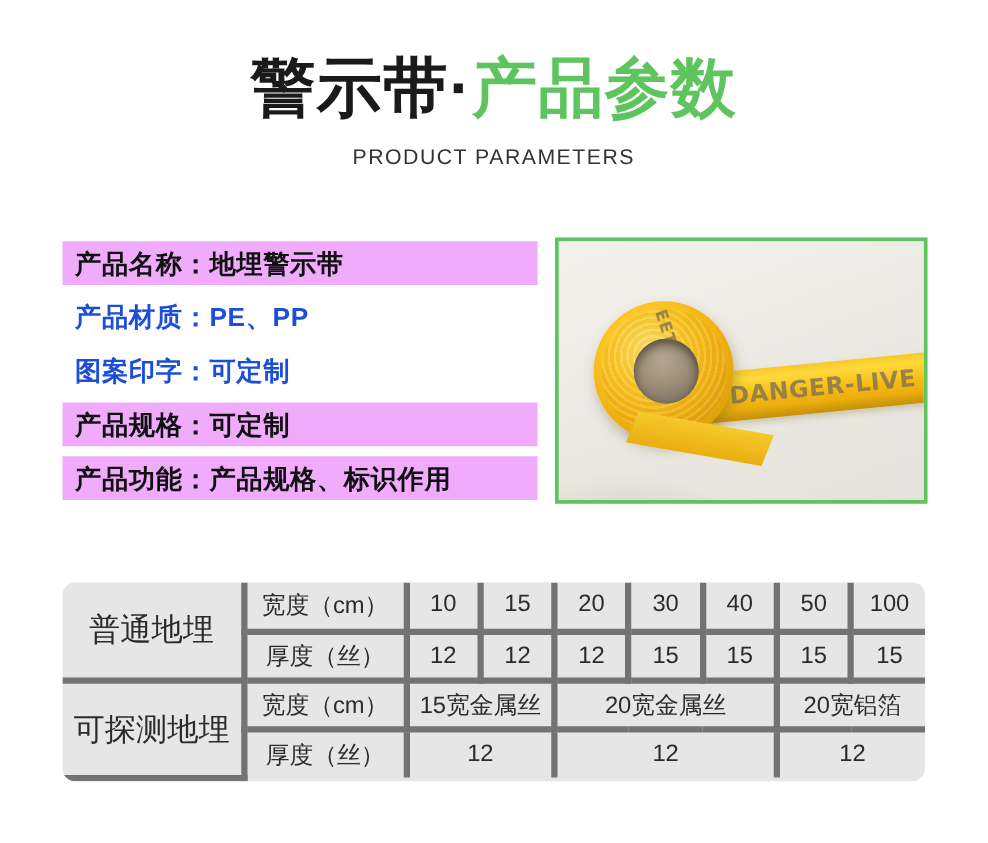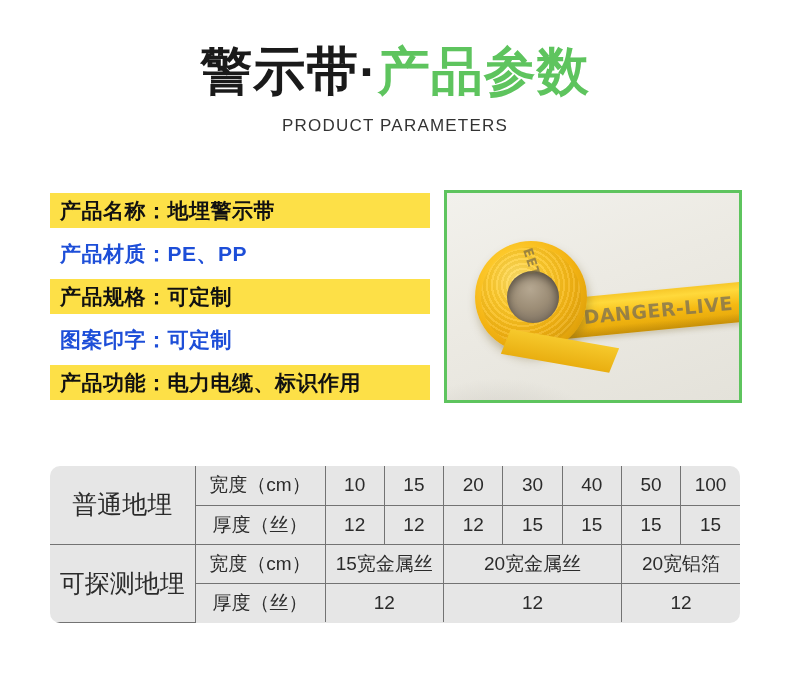--- a/index.html
+++ b/index.html
@@ -52,21 +52,21 @@
     display: flex;
     align-items: center;
     padding-left: 10px;
     font-size: 21px;
     font-weight: 700;
     color: #1d4ed8;
     letter-spacing: 0.5px;
     margin-bottom: 8px;
   }
   .spec-row.green {
-    background: #fde047;
+    background: #f0abfc;
     color: #111111;
     text-align: center;
   }
   .spec-row.plain {
     background: transparent;
     font-weight: 700;
   }
   .spec-row.narrow { width: 380px; }
   .spec-row.wide   { width: 690px; }
 
@@ -172,21 +172,21 @@
   }
   table.spec-table {
     width: 690px;
     border-collapse: collapse;
     background: #e6e6e6;
     border-radius: 10px;
     overflow: hidden;
     table-layout: fixed;
   }
   table.spec-table td {
-    border: 1px solid #737373;
+    border: 5px solid #737373;
     text-align: center;
     vertical-align: middle;
     font-size: 19px;
     color: #2b2b2b;
     height: 39px;
     padding: 0 2px;
   }
   table.spec-table td.cat {
     font-size: 25px;
     width: 145px;
@@ -206,23 +206,23 @@
 <div class="page">
 
   <div class="header">
     <div class="title"><span>警示带</span><span>·</span><span class="accent">产品参数</span></div>
     <div class="subtitle">PRODUCT PARAMETERS</div>
   </div>
 
   <div class="spec-list">
     <div class="spec-row green narrow">产品名称：地埋警示带</div>
     <div class="spec-row plain narrow">产品材质：PE、PP</div>
+    <div class="spec-row plain narrow">图案印字：可定制</div>
     <div class="spec-row green narrow">产品规格：可定制</div>
-    <div class="spec-row plain narrow">图案印字：可定制</div>
-    <div class="spec-row green narrow">产品功能：电力电缆、标识作用</div>
+    <div class="spec-row green narrow">产品功能：产品规格、标识作用</div>
   </div>
 
   <div class="photo-frame">
     <div class="photo-inner">
       <div class="tape-tail"></div>
       <div class="tape-strip">
         <span class="tape-text">DANGER-LIVE</span>
         <span class="tape-shade"></span>
       </div>
       <div class="roll">

